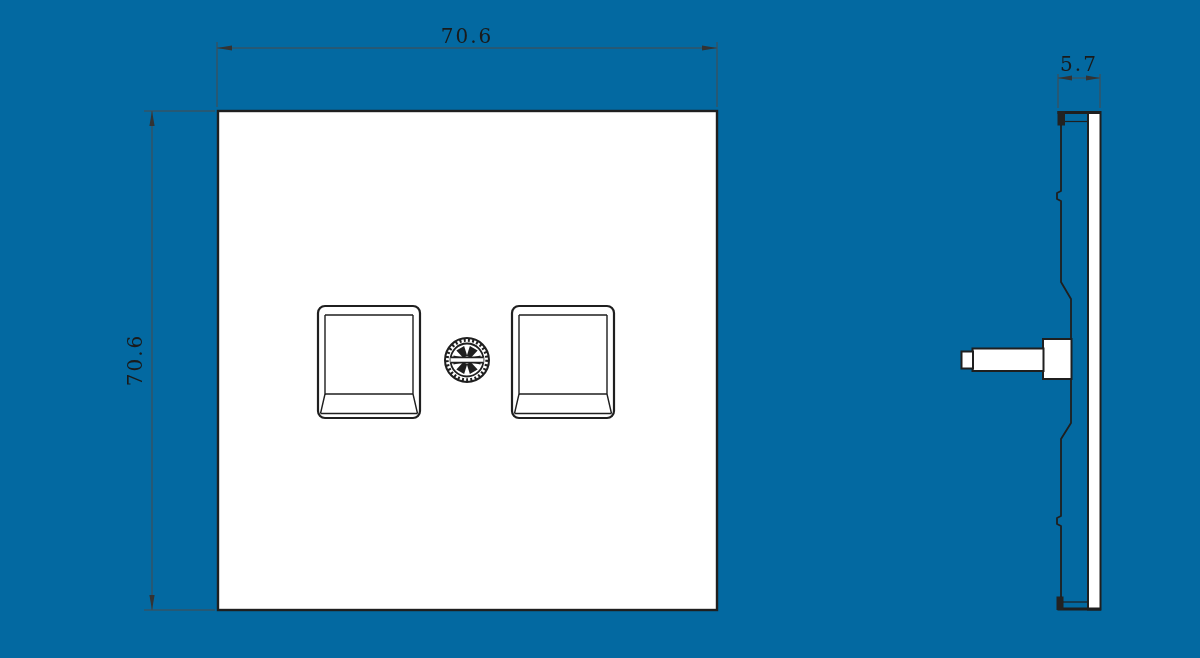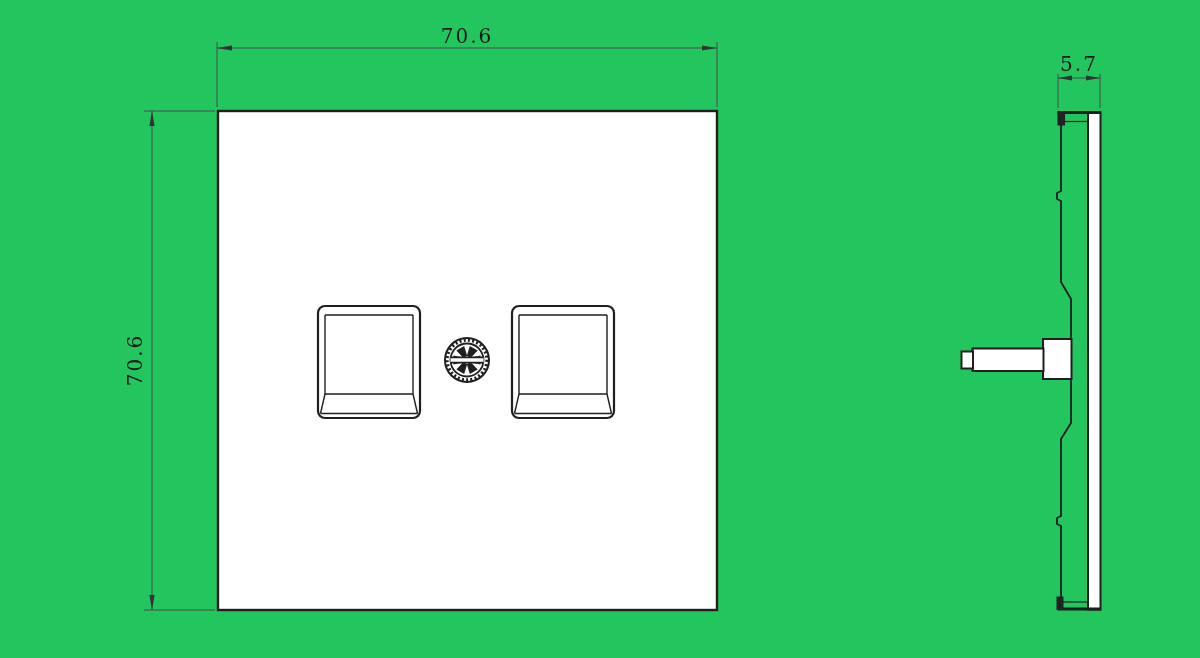--- a/index.html
+++ b/index.html
@@ -5,21 +5,21 @@
   html, body {
     margin: 0;
     padding: 0;
     background: #ffffff;
     font-family: "DejaVu Serif", "Liberation Serif", serif;
   }
   .canvas {
     position: relative;
     width: 1200px;
     height: 658px;
-    background: #22c55e;
+    background: #0369a1;
     overflow: hidden;
   }
   svg { display: block; }
   .dim-text {
     font-family: "DejaVu Serif", "Liberation Serif", serif;
     font-size: 20px;
     letter-spacing: 2px;
     fill: #1a1a1a;
   }
 </style>

